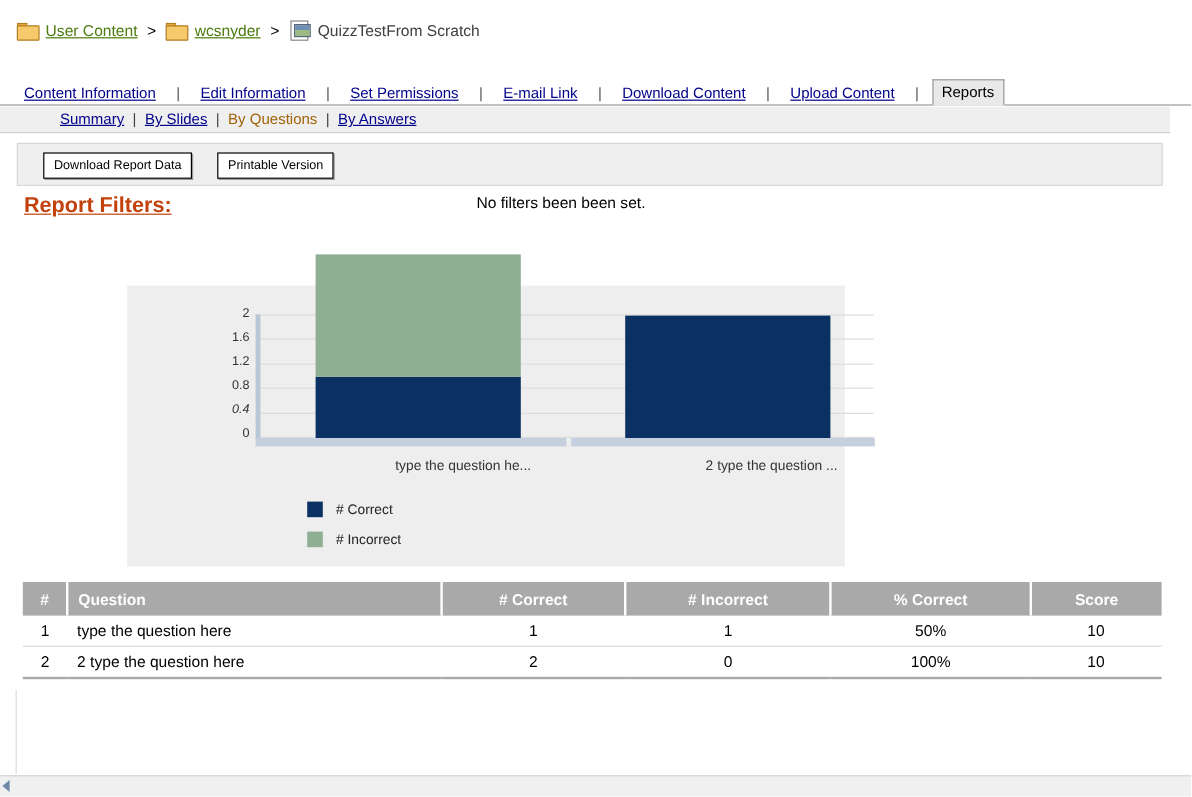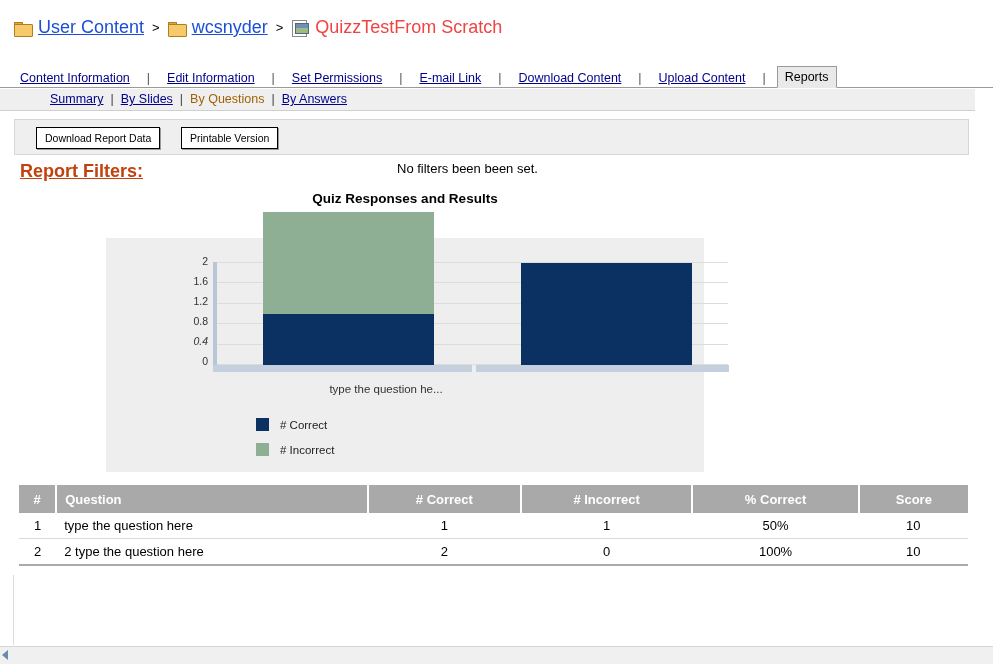--- a/index.html
+++ b/index.html
@@ -24,27 +24,27 @@
     display: flex;
     align-items: center;
     font-size: 13px;
     color: #000;
   }
   .crumb {
     display: flex;
     align-items: center;
   }
   .crumb a {
-    color: #1d4ed8;
+    color: #4d7c0f;
     text-decoration: underline;
-    font-size: 18px;
+    font-size: 13px;
   }
   .crumb span.plain {
-    color: #ef4444;
-    font-size: 18px;
+    color: #404040;
+    font-size: 13px;
   }
   .folder-icon {
     width: 18px;
     height: 14px;
     margin-right: 6px;
     position: relative;
     display: inline-block;
   }
   .folder-icon::before {
     content: "";
@@ -451,21 +451,20 @@
   </div>
 
   <div class="toolbar">
     <button class="btn" id="btn-download">Download Report Data</button>
     <button class="btn" id="btn-print">Printable Version</button>
   </div>
 
   <div class="filters-label">Report Filters:</div>
   <div class="filters-text">No filters been been set.</div>
 
-  <div class="chart-title">Quiz Responses and Results</div>
 
   <div class="chart-panel">
 
     <div class="plot">
 
       <div class="y-axis-labels">
         <div style="top:-2px;">2</div>
         <div style="top:18px;">1.6</div>
         <div style="top:38px;">1.2</div>
         <div style="top:58px;">0.8</div>
@@ -486,20 +485,21 @@
 
         <div class="bar bar-correct" style="left:307px; width:171px; height:102px;"></div>
       </div>
 
       <div class="axis-vert"></div>
       <div class="axis-horiz"></div>
       <div class="axis-gap" style="left:316px;"></div>
 
       <div class="x-labels">
         <div style="left:65px;  width:230px;">type the question he...</div>
+        <div style="left:322px; width:230px;">2 type the question ...</div>
       </div>
 
       <div class="legend">
         <div class="legend-row">
           <span class="legend-swatch" style="background:#0a3161;"></span>
           <span class="legend-label"># Correct</span>
         </div>
         <div class="legend-row">
           <span class="legend-swatch" style="background:#8faf95;"></span>
           <span class="legend-label"># Incorrect</span>

